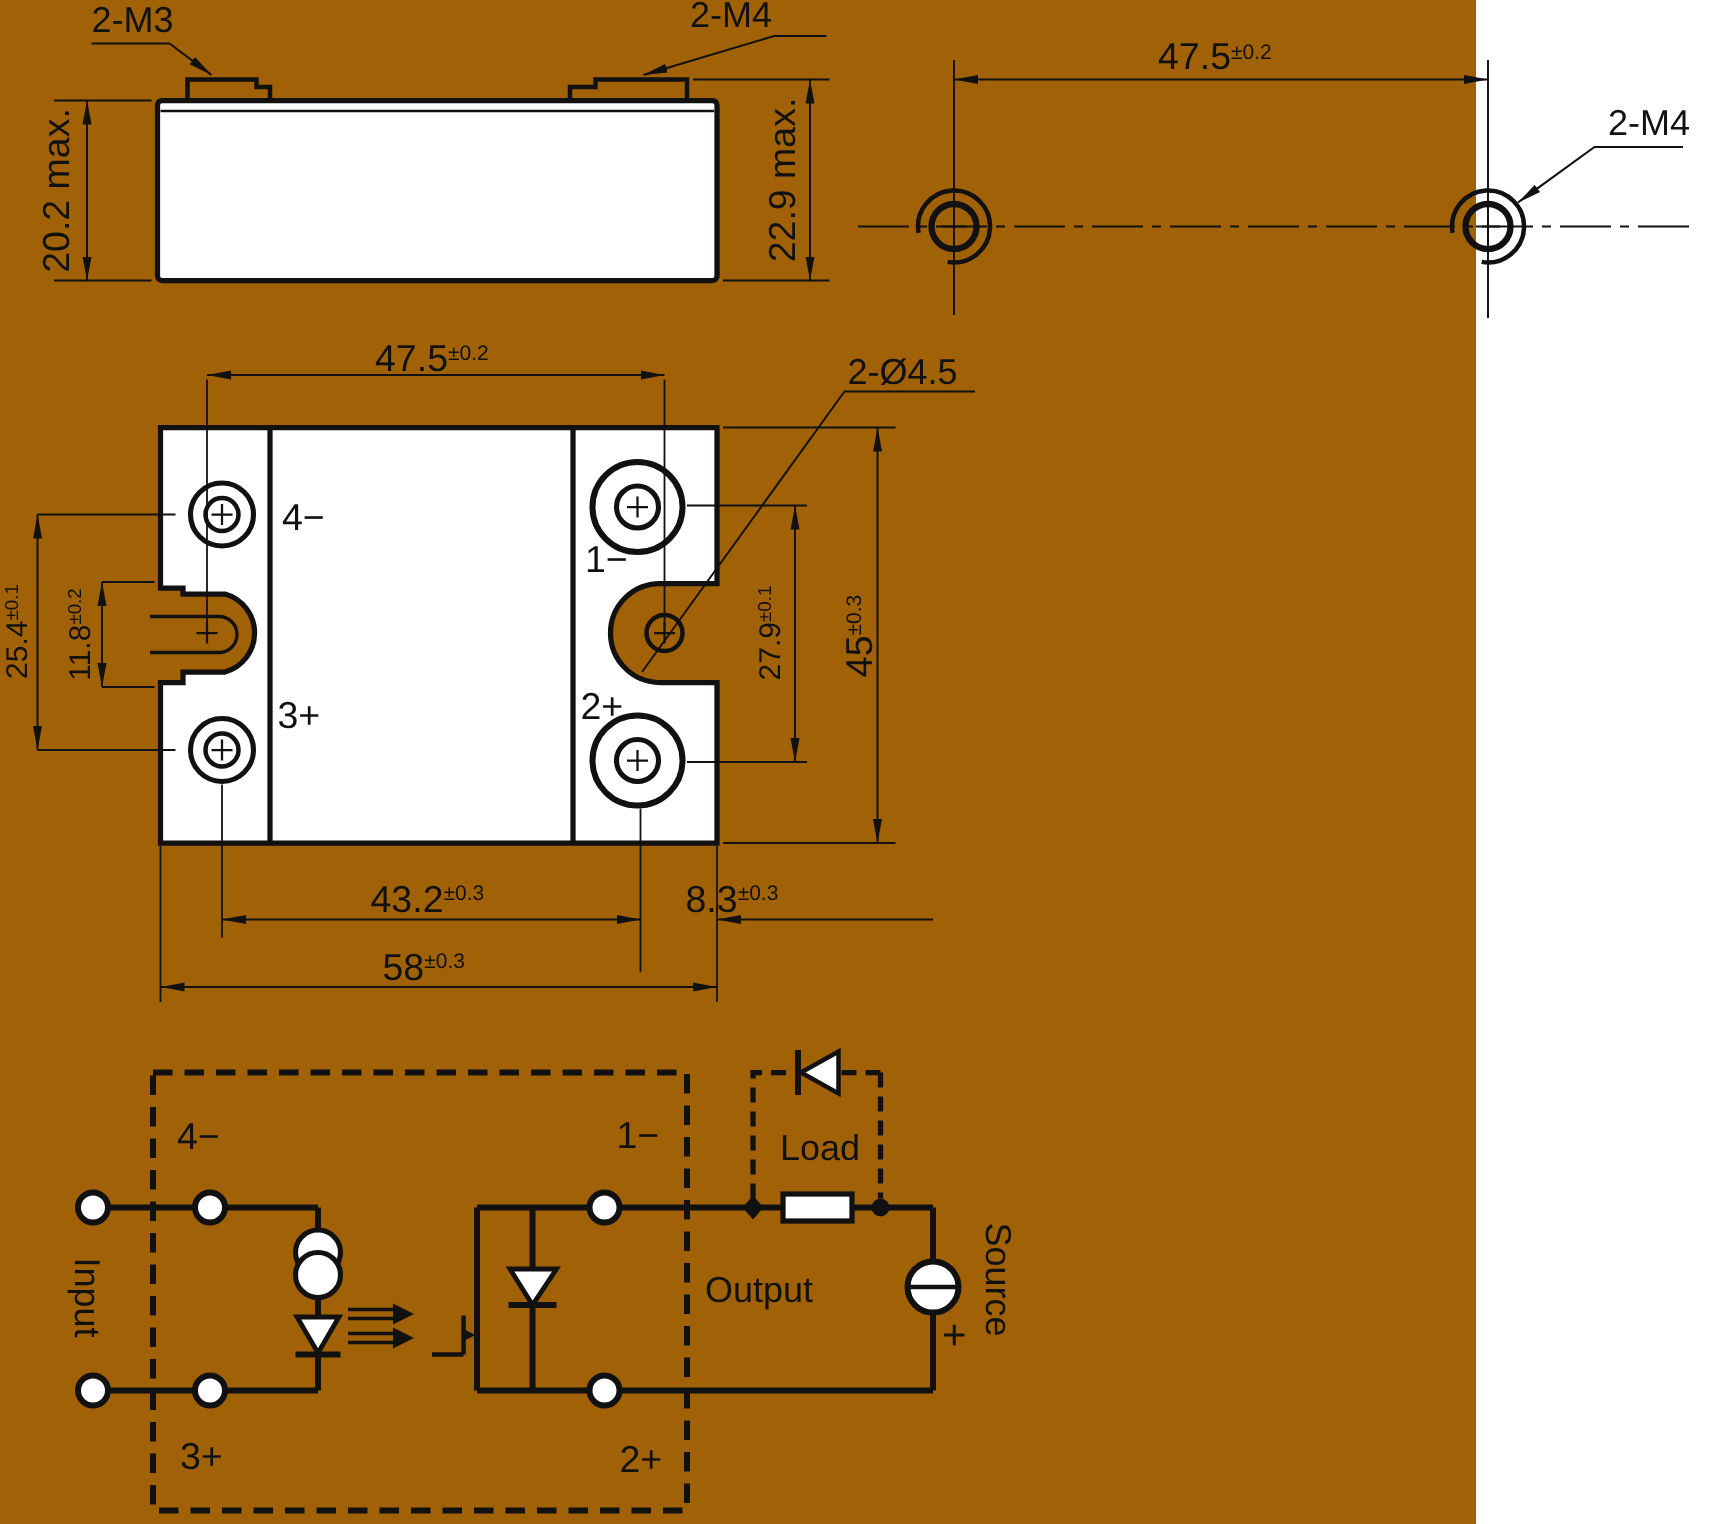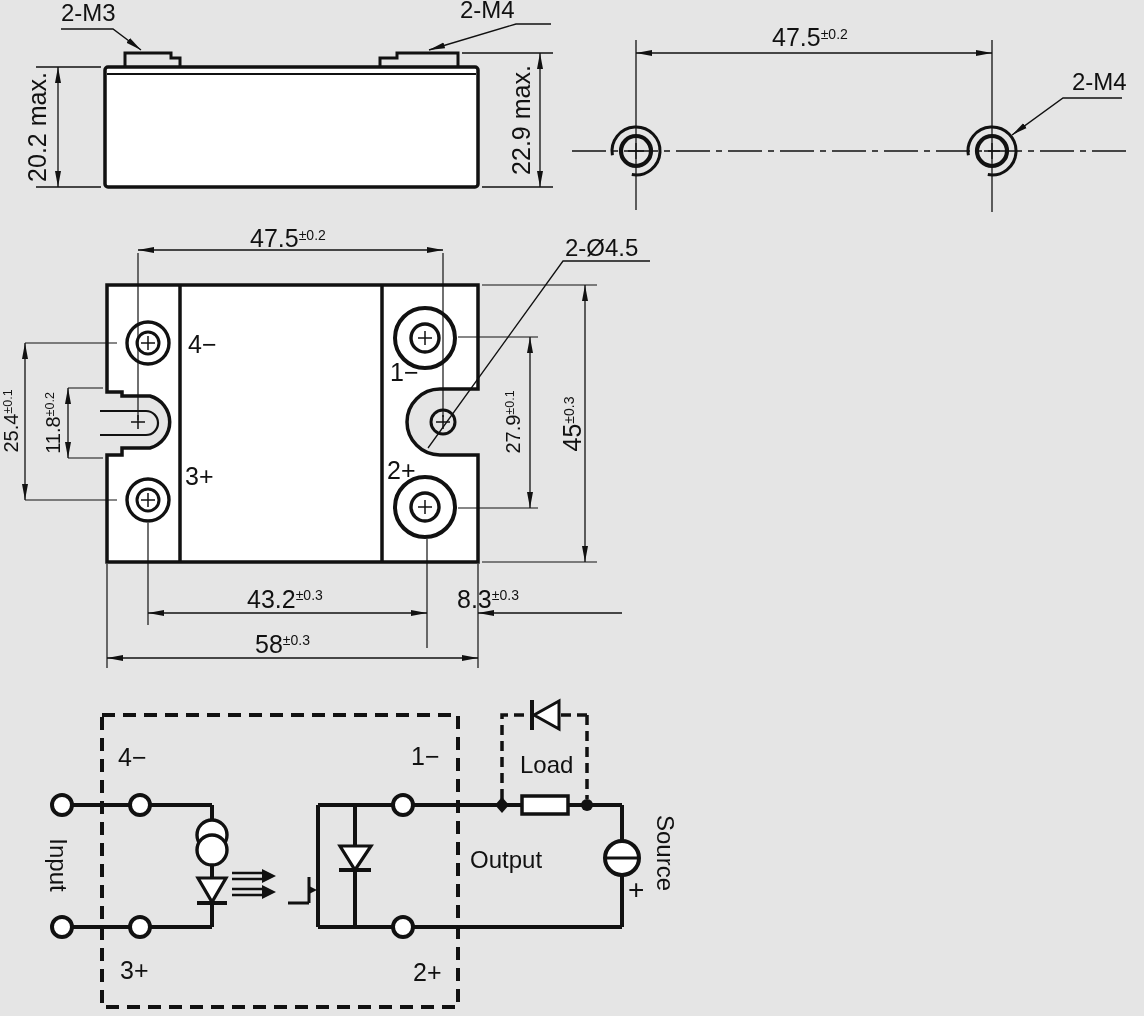--- a/index.html
+++ b/index.html
@@ -1,16 +1,16 @@
 <!DOCTYPE html>
 <html><head>
 <meta charset="utf-8">
 <style>
   html,body{margin:0;padding:0;background:#ffffff;}
-  .stage{position:relative;width:1144px;height:1016px;background:#e5e5e5;
+  .stage{position:relative;width:984px;height:1016px;background:#a16207;
          font-family:"Liberation Sans", sans-serif;}
   svg{position:absolute;left:0;top:0;}
   text{fill:#111;}
   .dim-num{font-size:25px;}
   .dim-num-sm{font-size:20px;}
   .tol{font-size:14px;}
   .tol-sm{font-size:12.5px;}
   .lbl{font-size:25px;}
   .word{font-size:24px;}
 </style>

